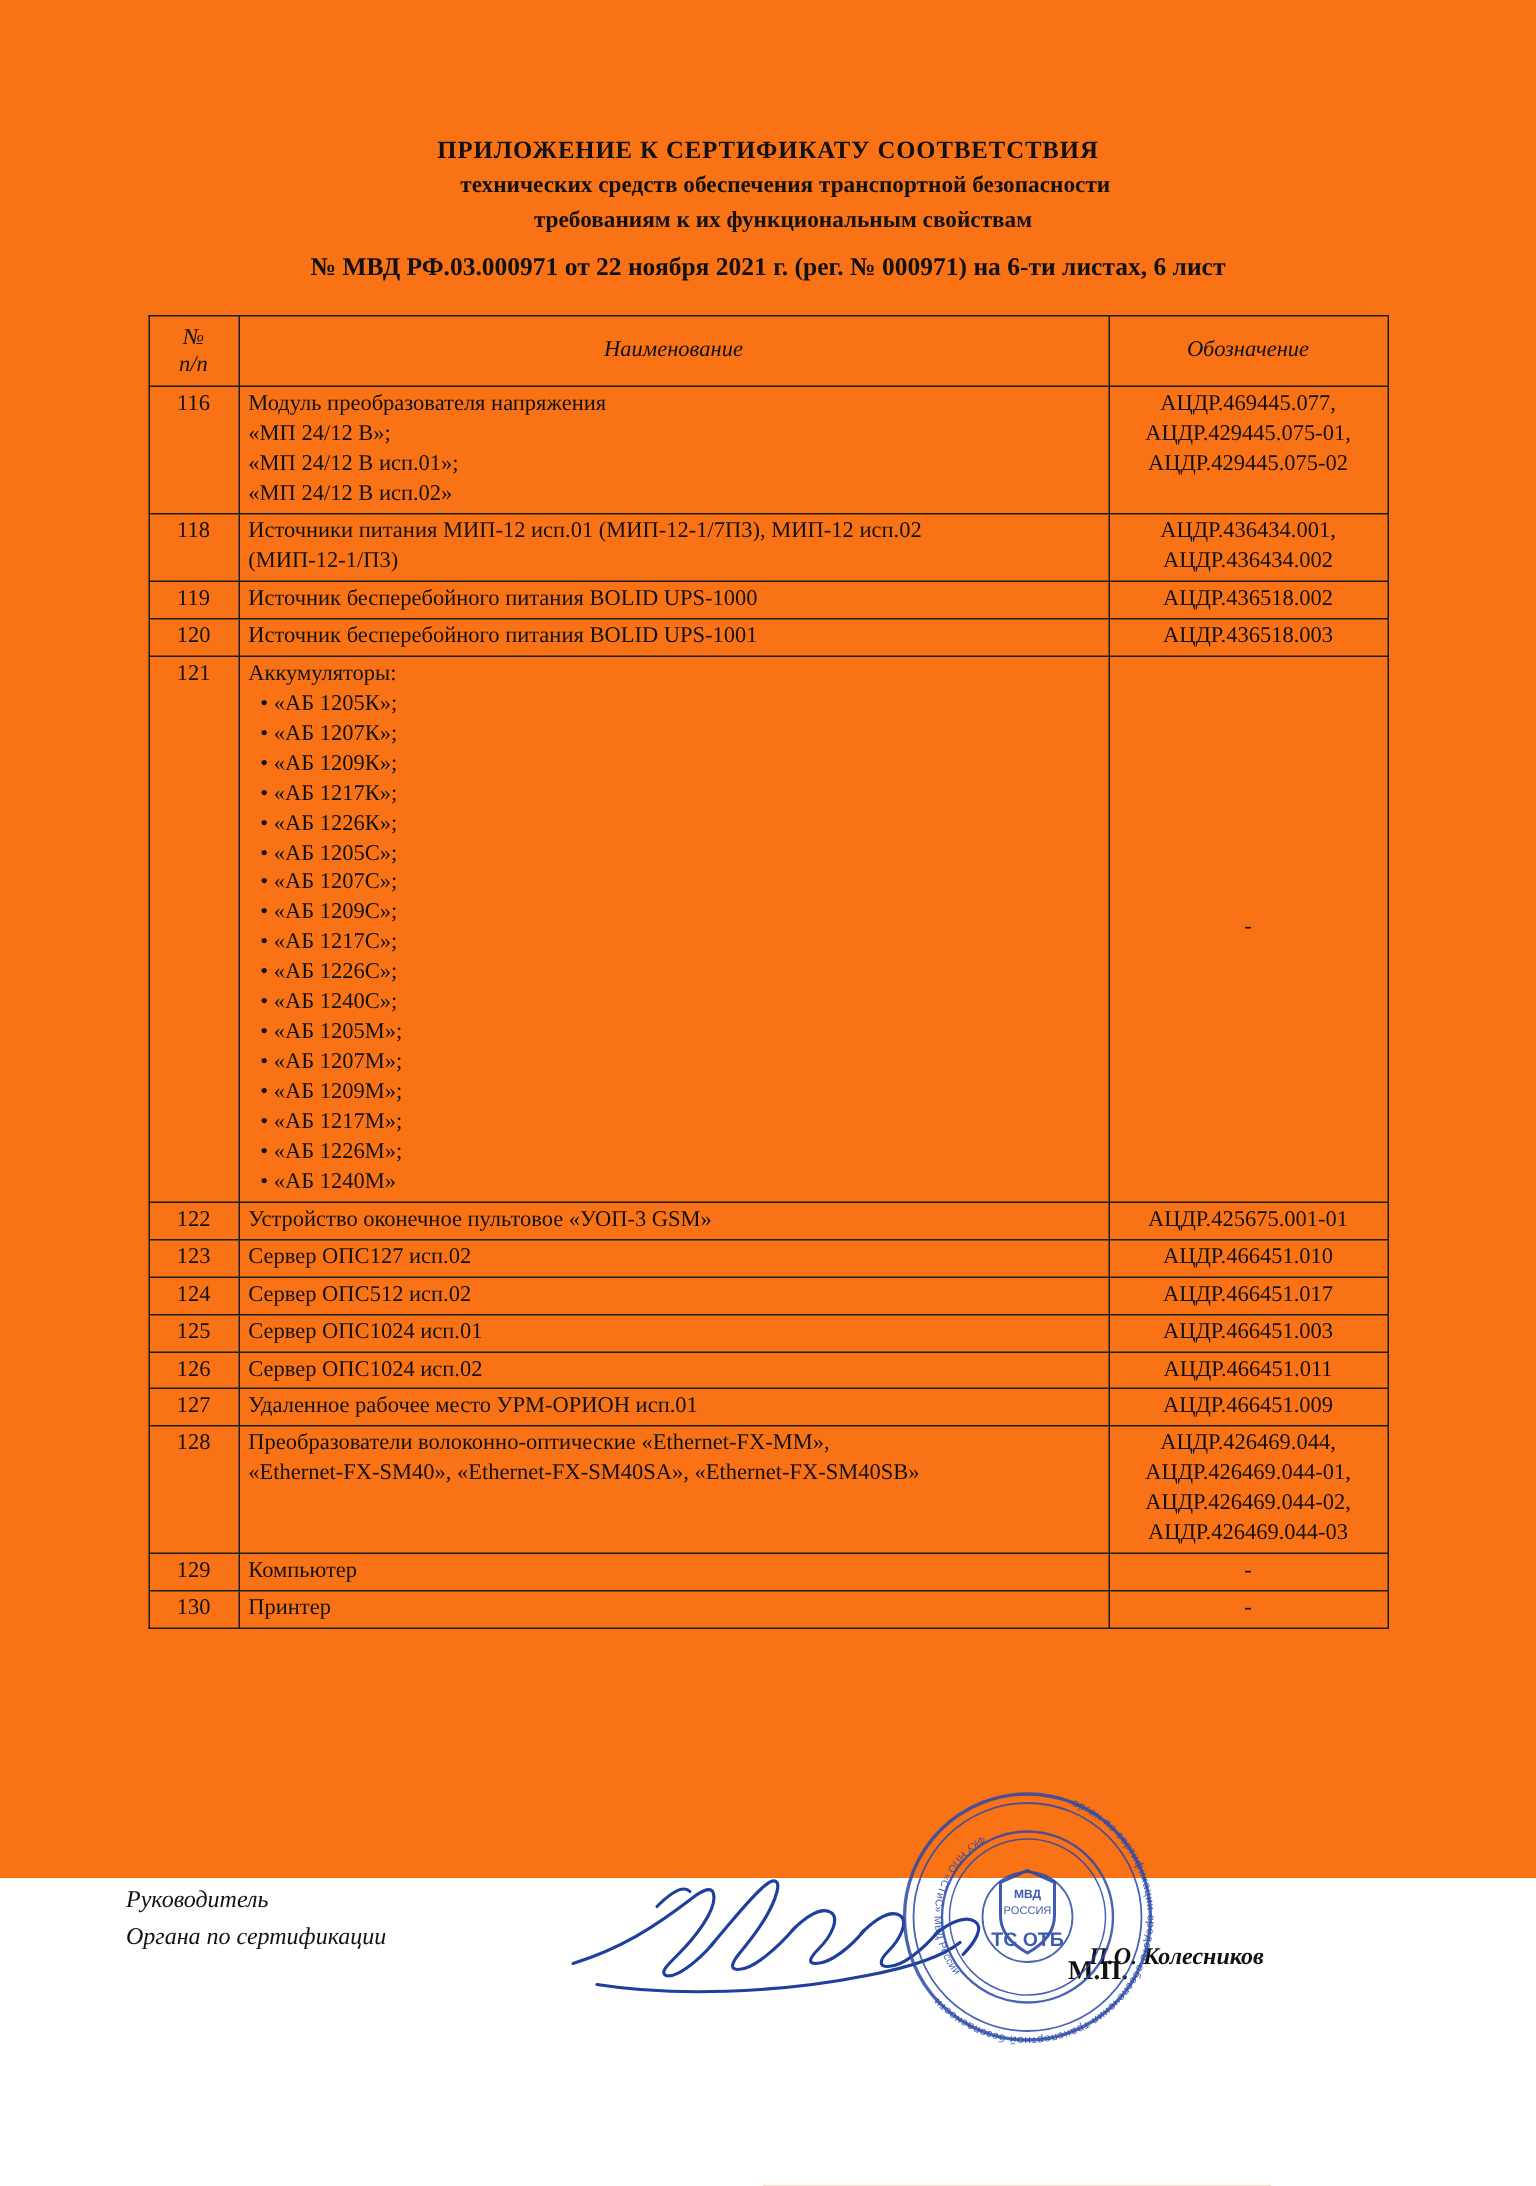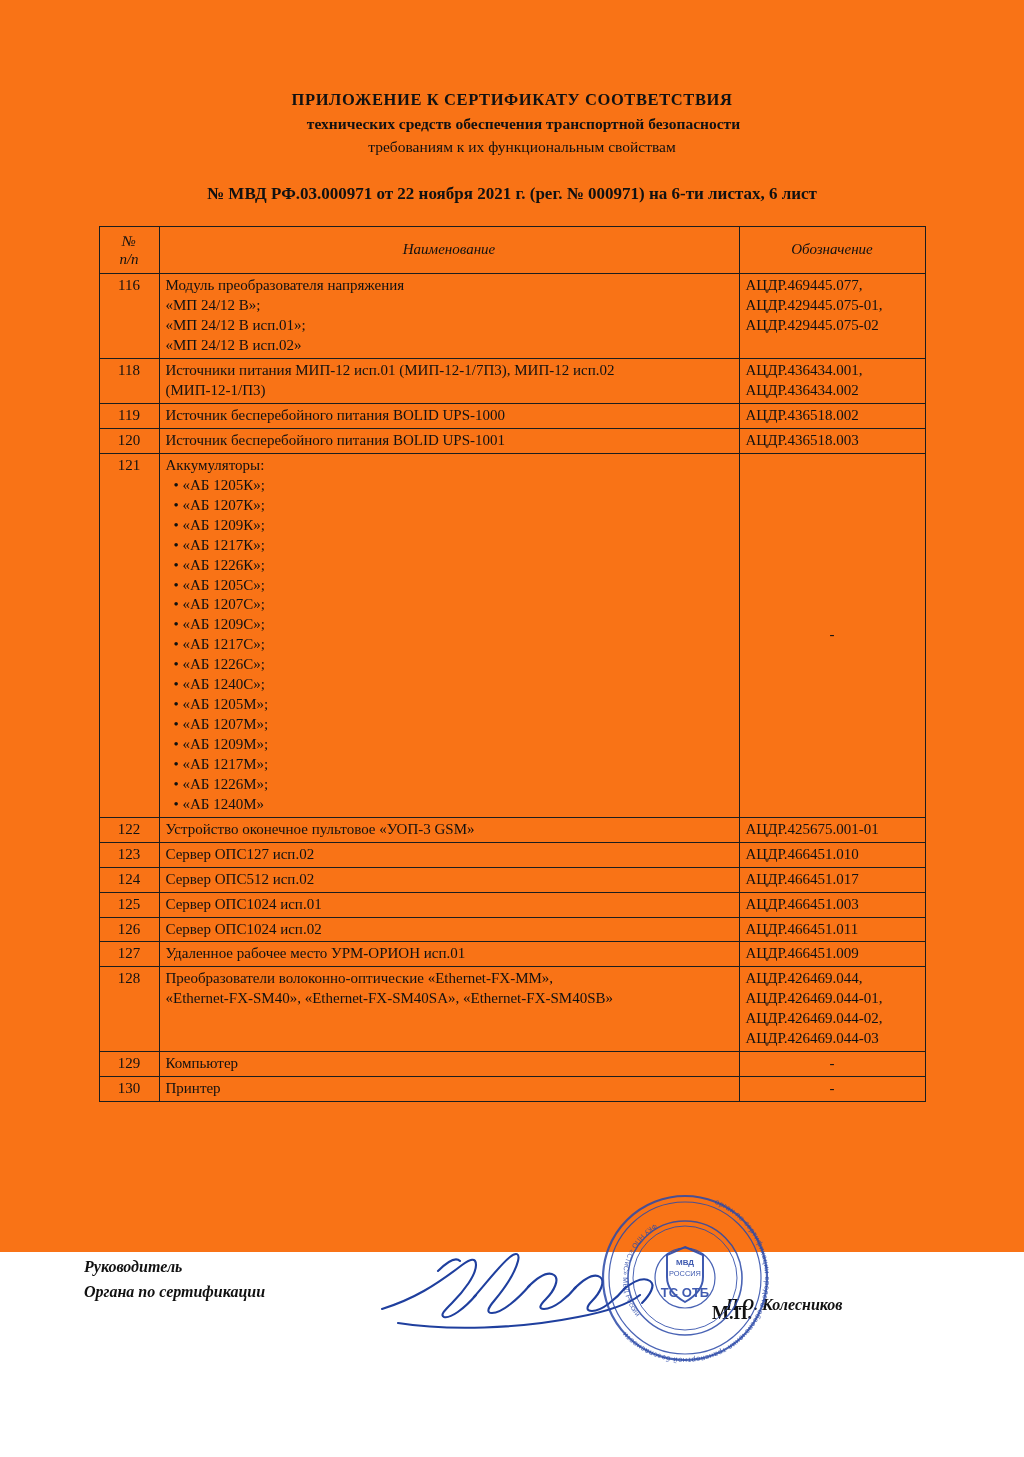--- a/index.html
+++ b/index.html
@@ -33,29 +33,29 @@
     line-height: 1.45;
   }
   .header .line2 {
     font-size: 15.5px;
     font-weight: bold;
     line-height: 1.5;
     padding-left: 23px;
   }
   .header .line3 {
     font-size: 15.5px;
-    font-weight: normal;
+    font-weight: bold;
     line-height: 1.5;
     padding-left: 20px;
   }
   .certline {
     text-align: center;
     font-size: 17px;
     font-weight: bold;
-    margin-top: 26px;
+    margin-top: 10px;
   }
   table.main {
     border-collapse: collapse;
     margin: 22px auto 0 auto;
     width: 826px;
     table-layout: fixed;
   }
   table.main td, table.main th {
     border: 1px solid #1d1d1d;
     padding: 2px 6px;
@@ -74,37 +74,37 @@
   col.c-num { width: 60px; }
   col.c-name { width: 580px; }
   col.c-desig { width: 186px; }
   td.num {
     text-align: center;
     vertical-align: middle;
     font-size: 14.3px;
   }
   td.name { text-align: left; }
   td.desig {
-    text-align: left;
+    text-align: center;
     padding-left: 8px;
   }
   td.desig.center {
     text-align: center;
     vertical-align: middle;
   }
   .sub { display: block; }
   .bullet { display: block; padding-left: 8px; }
   .thnum { line-height: 1.2; }
   .footer {
     position: absolute;
     left: 84px;
     top: 1255px;
     font-size: 16px;
     font-style: italic;
-    font-weight: bold;
+    font-weight: normal;
     line-height: 1.55;
   }
   .signer {
     position: absolute;
     left: 726px;
     top: 1280px;
     font-size: 16px;
     font-style: italic;
     font-weight: bold;
     margin-top: 16px;

